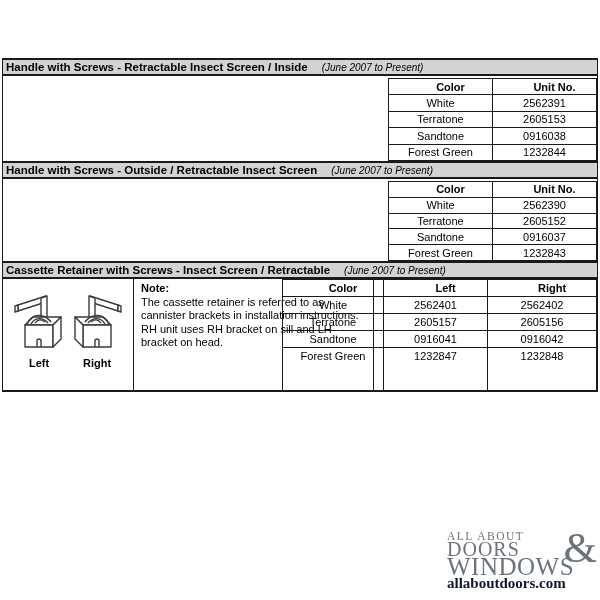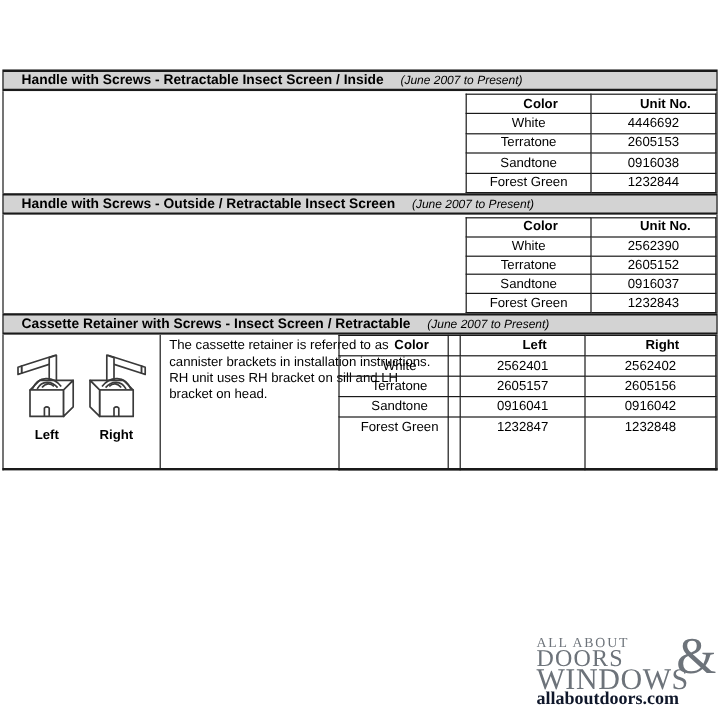--- a/index.html
+++ b/index.html
@@ -8,21 +8,21 @@
     font-family:"Liberation Sans", sans-serif; color:#000; overflow:hidden;
   }
   
   .band {
     position:absolute; left:2px; width:596px; height:18px; box-sizing:border-box;
     background:#d3d3d3;
     border-top:2px solid #1a1a1a; border-bottom:2px solid #1a1a1a;
     border-left:1.5px solid #1a1a1a; border-right:1.5px solid #1a1a1a;
     display:flex; align-items:center; white-space:nowrap; overflow:hidden;
   }
-  .band-title { font-size:11.5px; font-weight:bold; padding-left:15px; }
+  .band-title { font-size:11.5px; font-weight:bold; padding-left:3px; }
   .band-date  { font-size:10px; font-style:italic; padding-left:14px; }
   
   .body {
     position:absolute; left:2px; width:596px; box-sizing:border-box; background:#fff;
     border-left:1.5px solid #1a1a1a; border-right:1.5px solid #1a1a1a;
   }
   .body3 { border-bottom:2px solid #1a1a1a; }
   
   table.parts { position:absolute; border-collapse:collapse; table-layout:fixed; font-size:11px; }
   table.parts th, table.parts td {
@@ -72,21 +72,21 @@
   </div>
   <div class="body" style="top:76px; height:85px;">
     <table class="parts t2">
       <tbody>
           <tr>
         <th style="width:75px;">Color</th>
         <th style="width:75px;">Unit No.</th>
       </tr>
       <tr>
         <td class="cname">White</td>
-        <td class="cnum">4446692</td>
+        <td class="cnum">2562391</td>
       </tr>
       <tr>
         <td class="cname">Terratone</td>
         <td class="cnum">2605153</td>
       </tr>
       <tr>
         <td class="cname">Sandtone</td>
         <td class="cnum">0916038</td>
       </tr>
       <tr>
@@ -172,20 +172,21 @@
             <path fill="none" d="M18,33 C22,26 30,26 35,32"></path>
             <path fill="none" d="M22,32 C25,28 29,28 32,31"></path>
             <path fill="none" d="M24,56 L24,49 Q26,47 28,49 L28,56"></path>
           </g>
         </svg>
         <div class="bracket-label">Right</div>
       </div>
     </div>
 
     <div class="note-cell">
+      <div class="note-label">Note:</div>
       <div>The cassette retainer is referred to as cannister brackets in installation instructions. RH unit uses RH bracket on sill and LH bracket on head.</div>
     </div>
 
     <table class="parts t3">
       <tbody>
           <tr style="height:17px;">
         <th style="width:72px;">Color</th>
         <th style="width:75px;">Left</th>
         <th style="width:80px;">Right</th>
       </tr>

